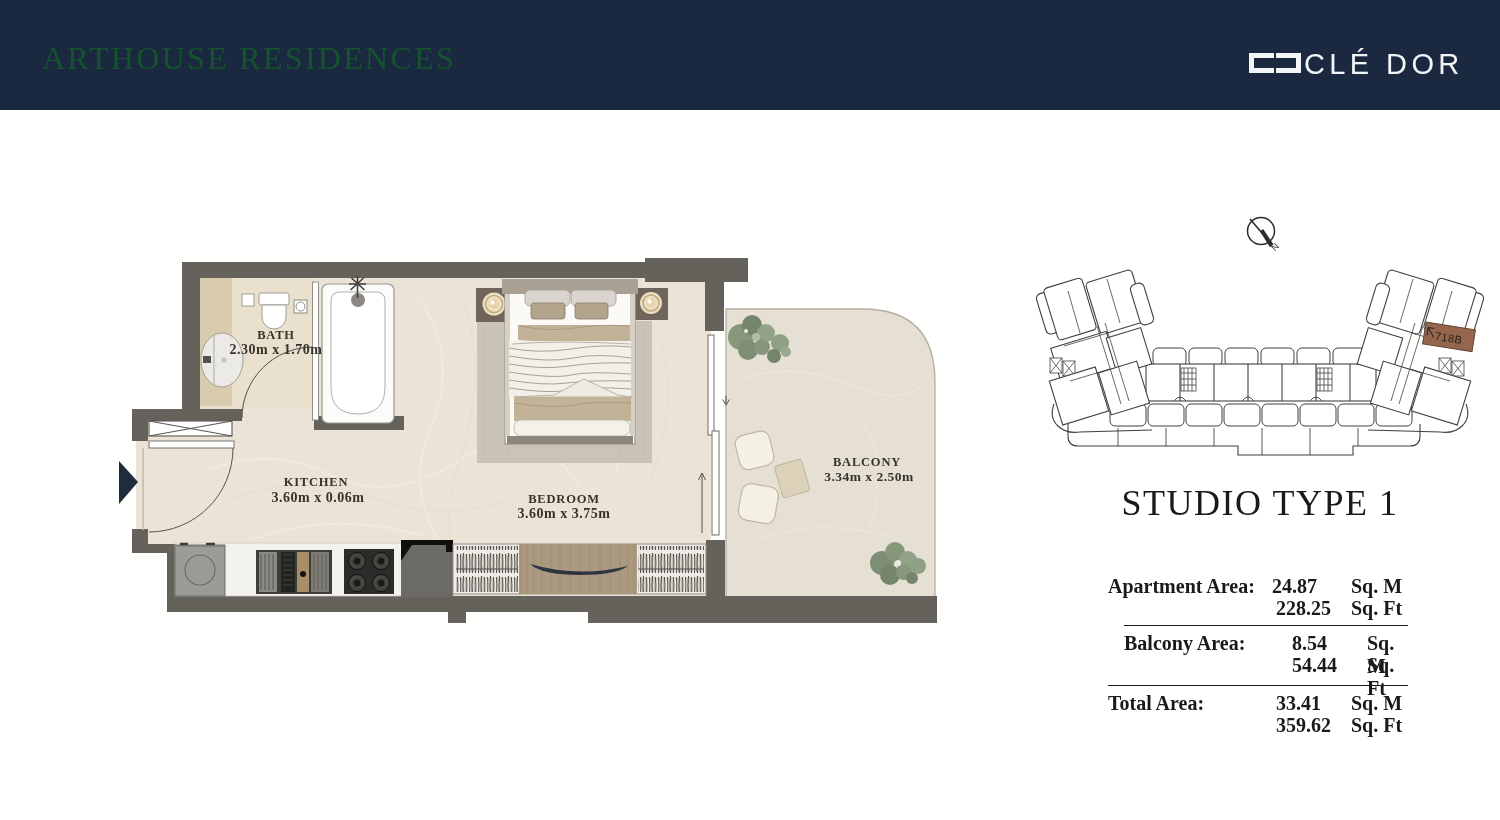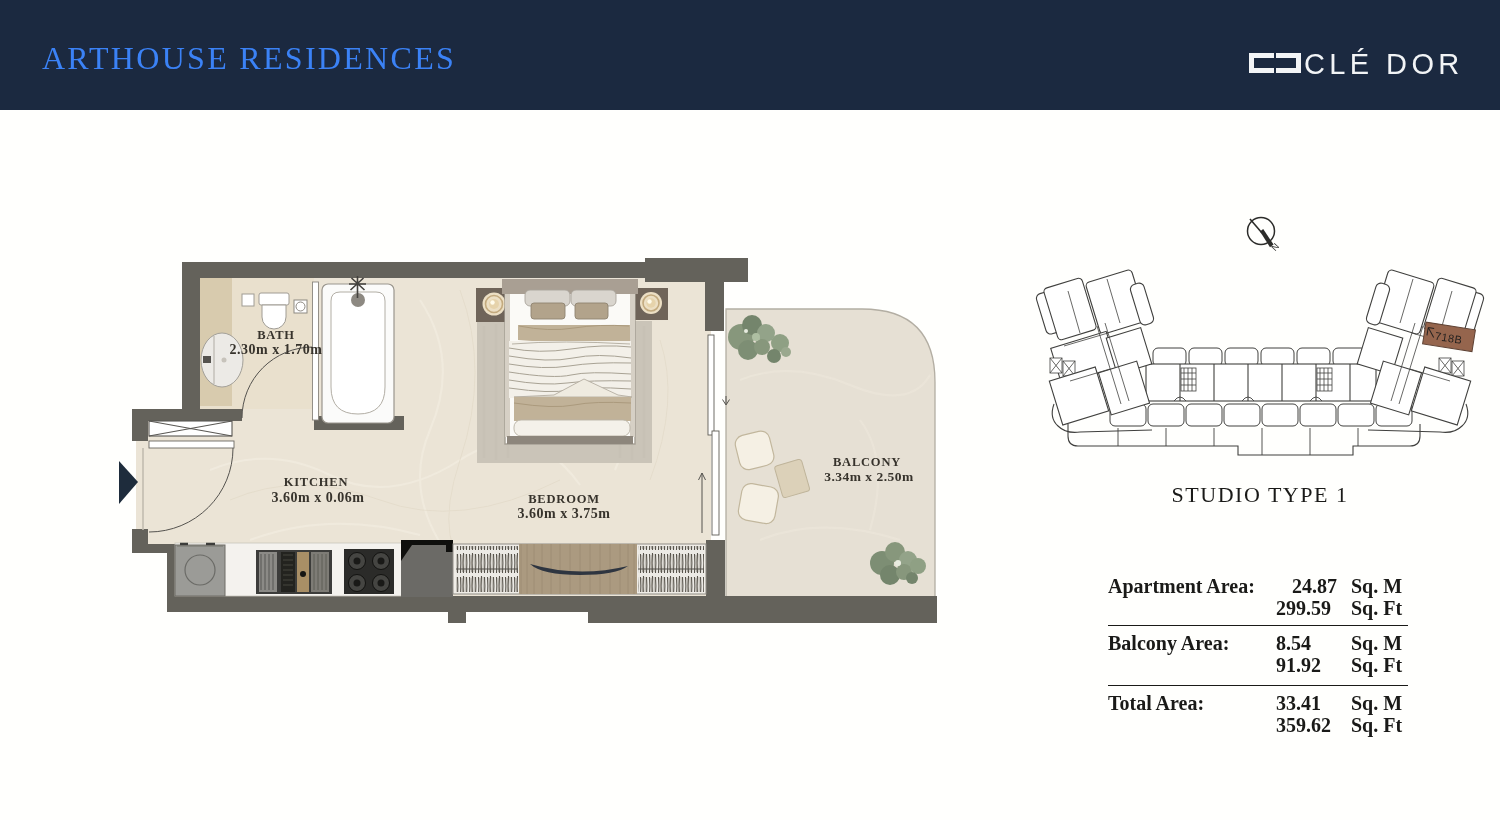--- a/index.html
+++ b/index.html
@@ -5,21 +5,21 @@
   html,body{margin:0;padding:0;width:1500px;height:820px;background:#fffffd;overflow:hidden;}
   *{box-sizing:border-box;}
   .abs{position:absolute;}
   body{font-family:"Liberation Serif", serif;}
 </style>
 </head>
 <body>
 
 <div class="abs" style="left:0;top:0;width:1500px;height:110px;background:#1b2940;"></div>
 
-<div class="abs" style="left:40px;top:40px;width:418px;text-align:center;color:#3b82f6;">
+<div class="abs" style="left:40px;top:40px;width:418px;text-align:center;color:#14532d;">
   <div style="font-family:'Liberation Serif',serif;font-size:32px;letter-spacing:2.3px;white-space:nowrap;">ARTHOUSE RESIDENCES</div>
 </div>
 
 <div class="abs" style="left:1249px;top:41px;width:220px;height:42px;">
   <svg width="220" height="42" viewBox="0 0 220 42">
     <g fill="#f2f4f6">
       <path d="M0 12 H25 V17 H5 V27 H25 V32 H0 Z"></path>
       <path d="M27 12 H52 V32 H27 V27 H47 V17 H27 Z"></path>
     </g>
     <text x="55" y="33" font-family="Liberation Sans, sans-serif" font-size="29" letter-spacing="4.4" fill="#f2f4f6">CLÉ DOR</text>
@@ -392,35 +392,35 @@
       <g transform="translate(4 -6) rotate(9 1450 337)">
         <rect x="1424" y="326" width="50" height="22" fill="#95654d" stroke="#5e4234" stroke-width="1"></rect>
         <text x="1435" y="342" font-size="11" font-family="Liberation Sans,sans-serif" fill="#262220" stroke="none" letter-spacing="0.5">718B</text>
         <path d="M1427 331 l7 9 m-7 -9 v8 m0 -8 h6" stroke="#262220" stroke-width="1" fill="none"></path>
       </g>
     </g>
   </g>
 </svg>
 
 <div class="abs" style="left:1100px;top:482px;width:320px;text-align:center;color:#1a1a18;">
-  <div style="font-size:22px;letter-spacing:1.5px;">STUDIO TYPE 1</div>
+  <div style="font-size:36px;letter-spacing:1.5px;">STUDIO TYPE 1</div>
 </div>
 <div class="abs" style="left:1108px;top:575px;width:300px;color:#1a1a18;font-size:20px;font-weight:bold;">
   <div style="position:relative;height:50px;">
     <span style="position:absolute;left:0;top:0;">Apartment Area:</span>
-    <span style="position:absolute;left:184px;top:0;">24.87</span>
+    <span style="position:absolute;left:164px;top:0;">24.87</span>
     <span style="position:absolute;left:243px;top:0;">Sq. M</span>
-    <span style="position:absolute;left:168px;top:22px;">299.59</span>
+    <span style="position:absolute;left:168px;top:22px;">228.25</span>
     <span style="position:absolute;left:243px;top:22px;">Sq. Ft</span>
   </div>
-  <div style="border-top:1.5px solid #1a1a18;height:60px;position:relative;">
+  <div style="border-top:1.5px solid #1a1a18;height:60px;position:relative;margin-left:16px;">
     <span style="position:absolute;left:0;top:6px;">Balcony Area:</span>
     <span style="position:absolute;left:168px;top:6px;">8.54</span>
     <span style="position:absolute;left:243px;top:6px;">Sq. M</span>
-    <span style="position:absolute;left:168px;top:28px;">91.92</span>
+    <span style="position:absolute;left:168px;top:28px;">54.44</span>
     <span style="position:absolute;left:243px;top:28px;">Sq. Ft</span>
   </div>
   <div style="border-top:1.5px solid #1a1a18;height:60px;position:relative;">
     <span style="position:absolute;left:0;top:6px;">Total Area:</span>
     <span style="position:absolute;left:168px;top:6px;">33.41</span>
     <span style="position:absolute;left:243px;top:6px;">Sq. M</span>
     <span style="position:absolute;left:168px;top:28px;">359.62</span>
     <span style="position:absolute;left:243px;top:28px;">Sq. Ft</span>
   </div>
 </div>

